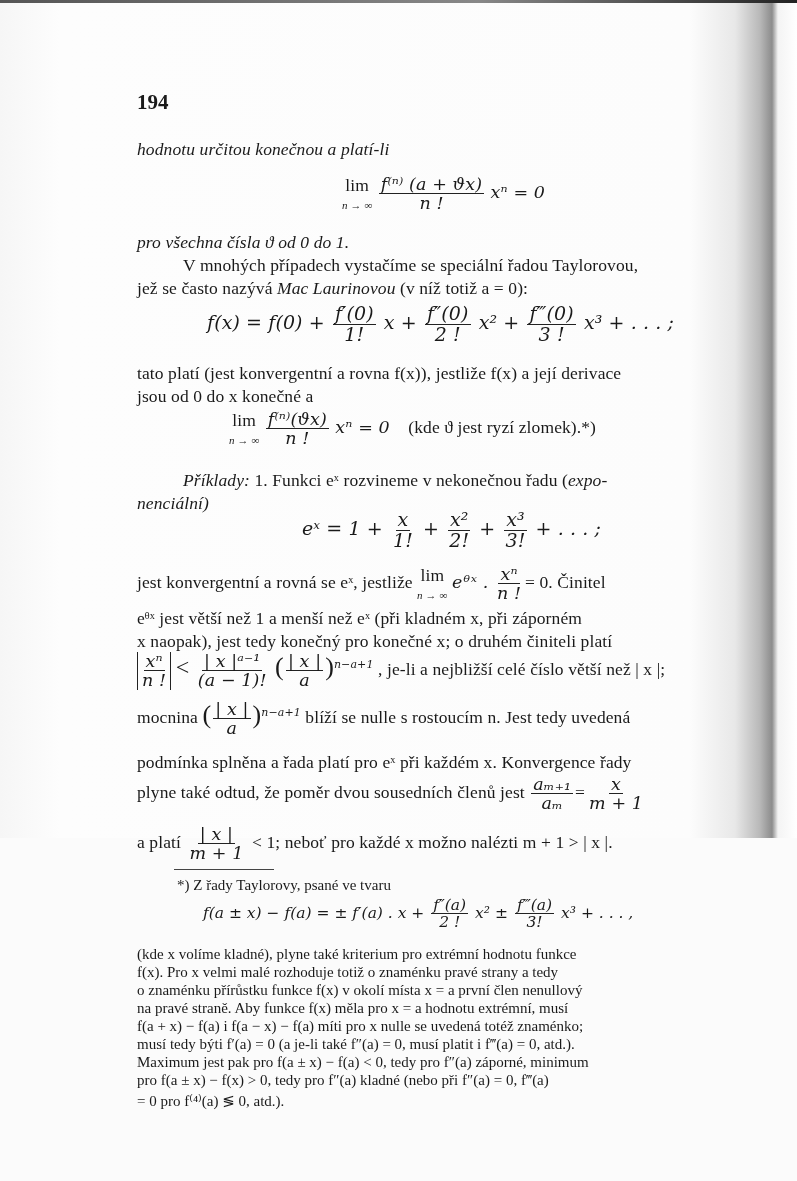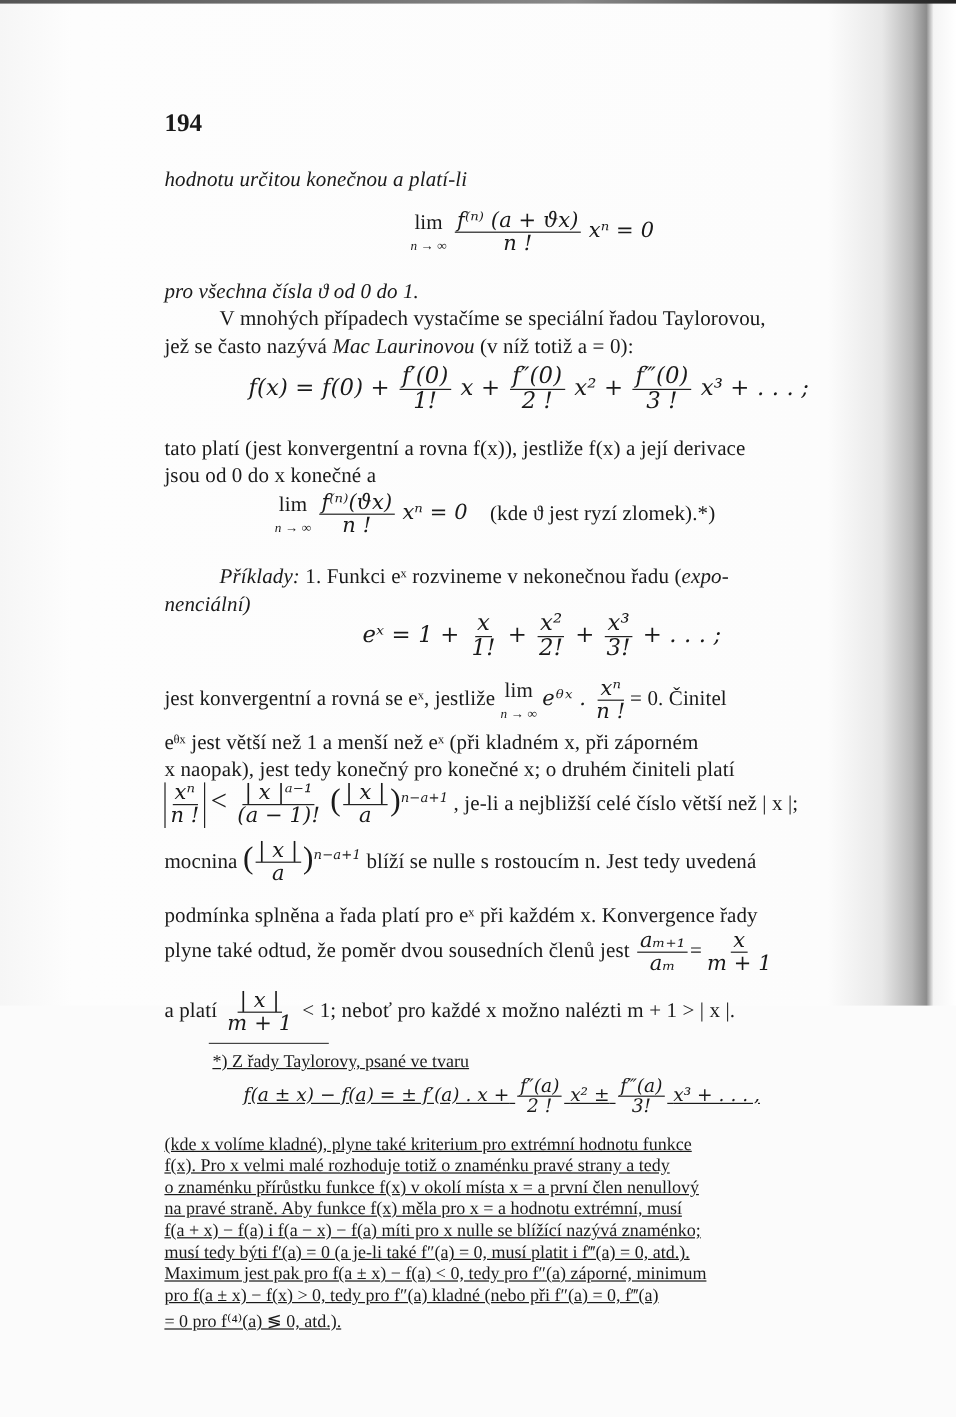--- a/index.html
+++ b/index.html
@@ -20,21 +20,21 @@
   .it { font-style:italic; }
   .txt { font-size:17.5px; letter-spacing:0.1px; }
   .ind { padding-left:46px; }
   .m { font-family:"DejaVu Serif","Liberation Serif",serif; font-style:italic; }
   .frac { display:inline-flex; flex-direction:column; align-items:center; vertical-align:middle; line-height:1.05; margin:0 2px; }
   .frac .num { border-bottom:1px solid #222; padding:0 2px; }
   .frac .den { padding:0 2px; }
   .lim { display:inline-flex; flex-direction:column; align-items:center; vertical-align:middle; line-height:1; }
   .lim .sub { font-size:11px; font-style:italic; margin-top:6px; }
   sup { font-size:11px; }
-  .fn { font-size:15px;text-decoration:underline; }
+  .fn { font-size:15px; }
   .rule { position:absolute; left:37px; top:869px; width:100px; height:1px; background:#444; }
 </style>
 </head>
 <body>
 
 <div class="page">
   <div class="topedge"></div>
   <div class="content">
 
     <div class="abs pnum">194</div>
@@ -189,19 +189,19 @@
       <span class="frac">
           <span class="num">f‴(a)</span>
           <span class="den">3!</span>
         </span>
       <span>x³ + . . . ,</span>
     </div>
     <div class="abs fn" style="top:946px;">(kde x volíme kladné), plyne také kriterium pro extrémní hodnotu funkce</div>
     <div class="abs fn" style="top:964px;">f(x).  Pro x velmi malé rozhoduje totiž o znaménku pravé strany a tedy</div>
     <div class="abs fn" style="top:982px;text-align:center;">o znaménku přírůstku funkce f(x) v okolí místa x = a první člen nenullový</div>
     <div class="abs fn" style="top:1000px;">na pravé straně. Aby funkce f(x) měla pro x = a hodnotu extrémní, musí</div>
-    <div class="abs fn" style="top:1018px;">f(a + x) − f(a) i f(a − x) − f(a) míti pro x nulle se blížící nazývá znaménko;</div>
+    <div class="abs fn" style="top:1018px;">f(a + x) − f(a) i f(a − x) − f(a) míti pro x nulle se uvedená totéž znaménko;</div>
     <div class="abs fn" style="top:1036px;">musí tedy býti f′(a) = 0 (a je-li také f″(a) = 0, musí platit i f‴(a) = 0, atd.).</div>
     <div class="abs fn" style="top:1054px;">Maximum jest pak pro f(a ± x) − f(a) &lt; 0, tedy pro f″(a) záporné, minimum</div>
     <div class="abs fn" style="top:1072px;">pro f(a ± x) − f(x) &gt; 0,  tedy pro f″(a) kladné  (nebo při f″(a) = 0, f‴(a)</div>
     <div class="abs fn" style="top:1092px;">= 0  pro  f⁽⁴⁾(a) ≶ 0, atd.).</div>
   </div>
 </div>
 
 </body></html>

